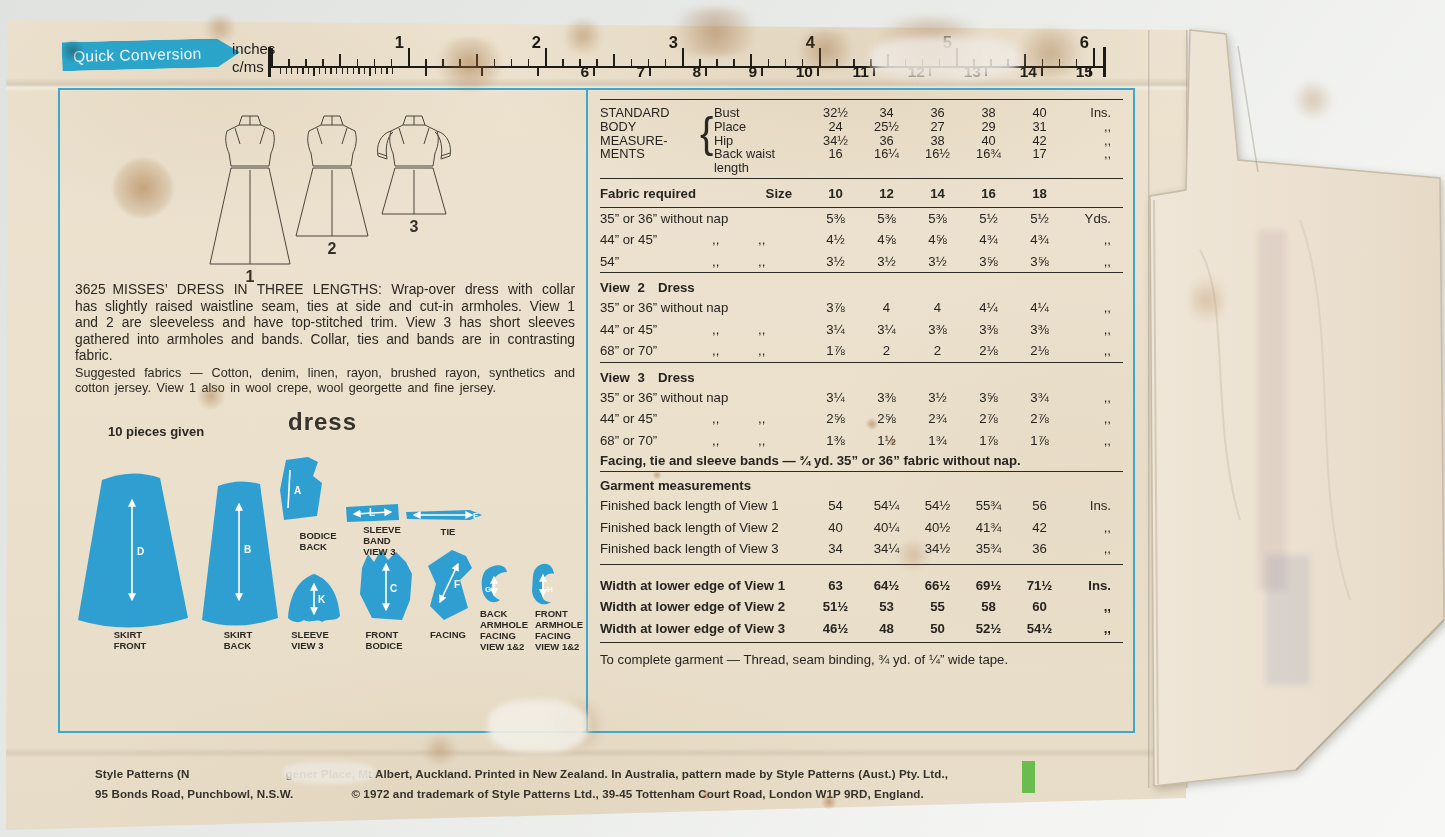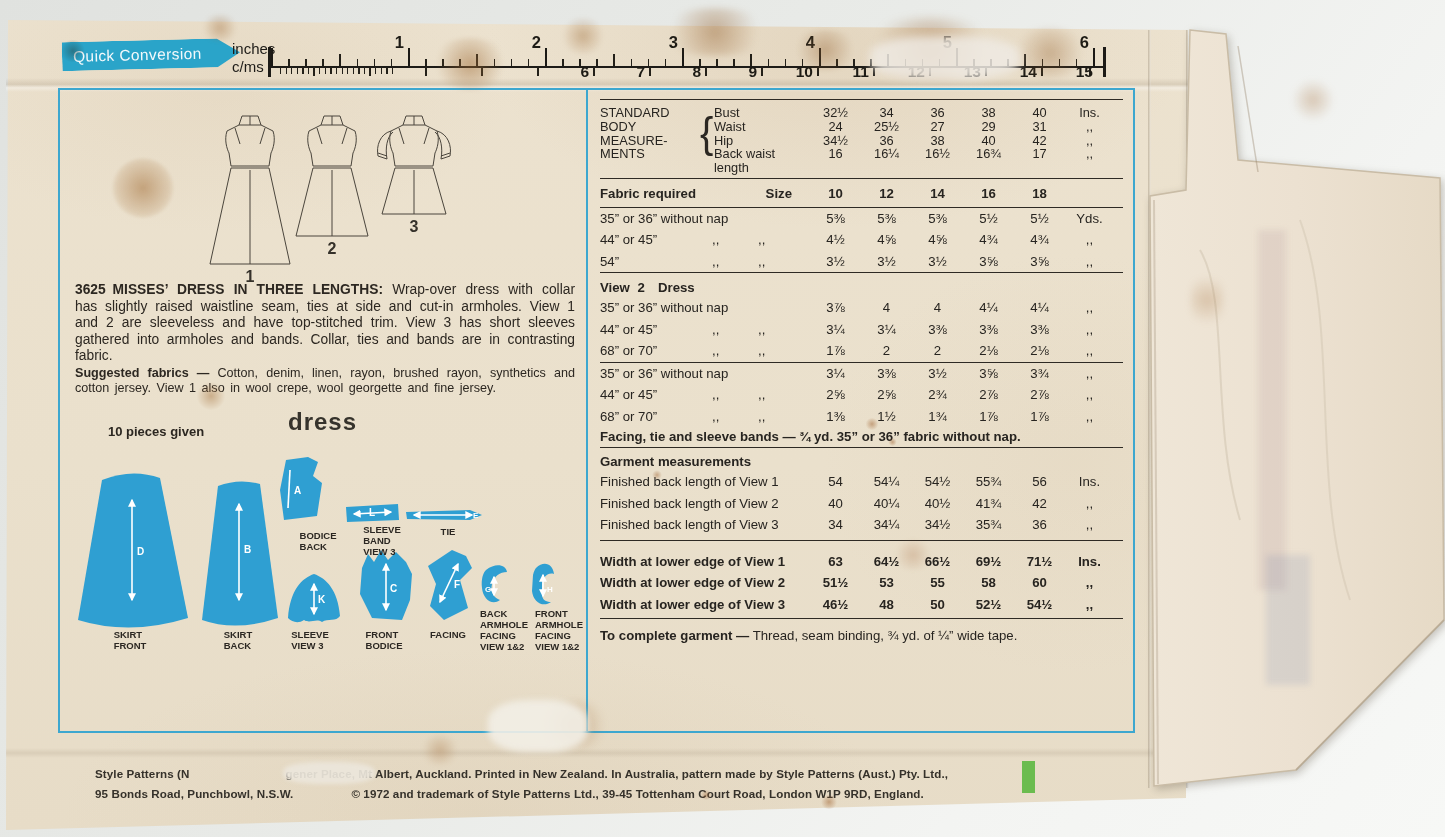--- a/index.html
+++ b/index.html
@@ -69,33 +69,33 @@
   .info{position:absolute;left:0;top:0;right:0;bottom:0;padding:9px 6px 0 12px;font-size:13.2px;line-height:21.5px;color:#272420}
   .note{line-height:18.5px;margin:0 0 14px 0;word-spacing:3px}
   .rule{height:0;border-top:1.4px solid #2e2a24;margin-right:4px}
   .rule.thick{border-top-width:1.8px}
   .grid{display:grid;grid-template-columns:210px 51px 51px 51px 51px 51px 46px}
   .bodygrid{display:grid;grid-template-columns:100px 14px 96px 51px 51px 51px 51px 51px 46px;font-size:12.8px;line-height:13.8px;margin:6px 0 3px 0}
   .bodyhead{grid-row:1/5;grid-column:1}
   .brace{grid-row:1/5;grid-column:2;font-size:40px;line-height:55px;transform:scaleY(1.05);color:#2b2722}
   .c{min-height:1em}
   .v{text-align:center}
-  .u{text-align:center;padding-left:3px}
+  .u{text-align:right;padding-left:3px}
   .l{position:relative}
   .dit{position:absolute;top:0}
   .d1{left:112px}.d2{left:158px}
   .fabhead{margin:6px 0 4px 0;font-weight:bold;line-height:18px}
   .fh1{display:flex;justify-content:space-between;padding-right:18px}
   .vtitle{margin-top:5px;font-weight:bold;line-height:19px;word-spacing:4px}
   .facing{font-weight:bold;line-height:20px}
   .gtitle{margin-top:4px;font-weight:bold;line-height:19px}
   .gblock{margin-bottom:4px}
   .wgrid{margin-top:10px;margin-bottom:3px;font-weight:bold}
   .complete{margin-top:7px;line-height:20px}
-  .bold{font-weight:bold}
+  .bold{font-weight:normal}
   
   .footer{left:95px;top:764px;width:1060px;font-size:11.6px;font-weight:bold;color:#35312a;line-height:20px;letter-spacing:.1px}
   .gap1{display:inline-block;width:96px}
   .gapmid{display:inline-block;width:58px}
   
   .stain{position:absolute;border-radius:50%;pointer-events:none}
   .wpatch{position:absolute;pointer-events:none;border-radius:40%}
   .green-mark{left:1022px;top:761px;width:13px;height:32px;background:#55b63a;opacity:.85}
   .showthru{position:absolute;pointer-events:none;filter:blur(3px)}
 </style>
@@ -292,21 +292,21 @@
             <div class="c">Bust</div>
             <div class="c v">32½</div>
             <div class="c v">34</div>
             <div class="c v">36</div>
             <div class="c v">38</div>
             <div class="c v">40</div>
             <div class="c u">Ins.</div>
           </div>
 
           <div style="display:contents">
-            <div class="c">Waist</div>
+            <div class="c">Place</div>
             <div class="c v">24</div>
             <div class="c v">25½</div>
             <div class="c v">27</div>
             <div class="c v">29</div>
             <div class="c v">31</div>
             <div class="c u">,,</div>
           </div>
 
           <div style="display:contents">
             <div class="c">Hip</div>
@@ -409,20 +409,21 @@
             <div class="c v">2</div>
             <div class="c v">2</div>
             <div class="c v">2⅛</div>
             <div class="c v">2⅛</div>
             <div class="c u">,,</div>
           </div>
 
       </div>
       <div class="rule"></div>
 
+      <div class="vtitle">View 3 Dress</div>
       <div class="grid">
 
           <div style="display:contents">
             <div class="c l"><span>35” or 36” without nap</span><span class="dit d1"></span><span class="dit d2"></span></div>
             <div class="c v">3¼</div>
             <div class="c v">3⅜</div>
             <div class="c v">3½</div>
             <div class="c v">3⅝</div>
             <div class="c v">3¾</div>
             <div class="c u">,,</div>

